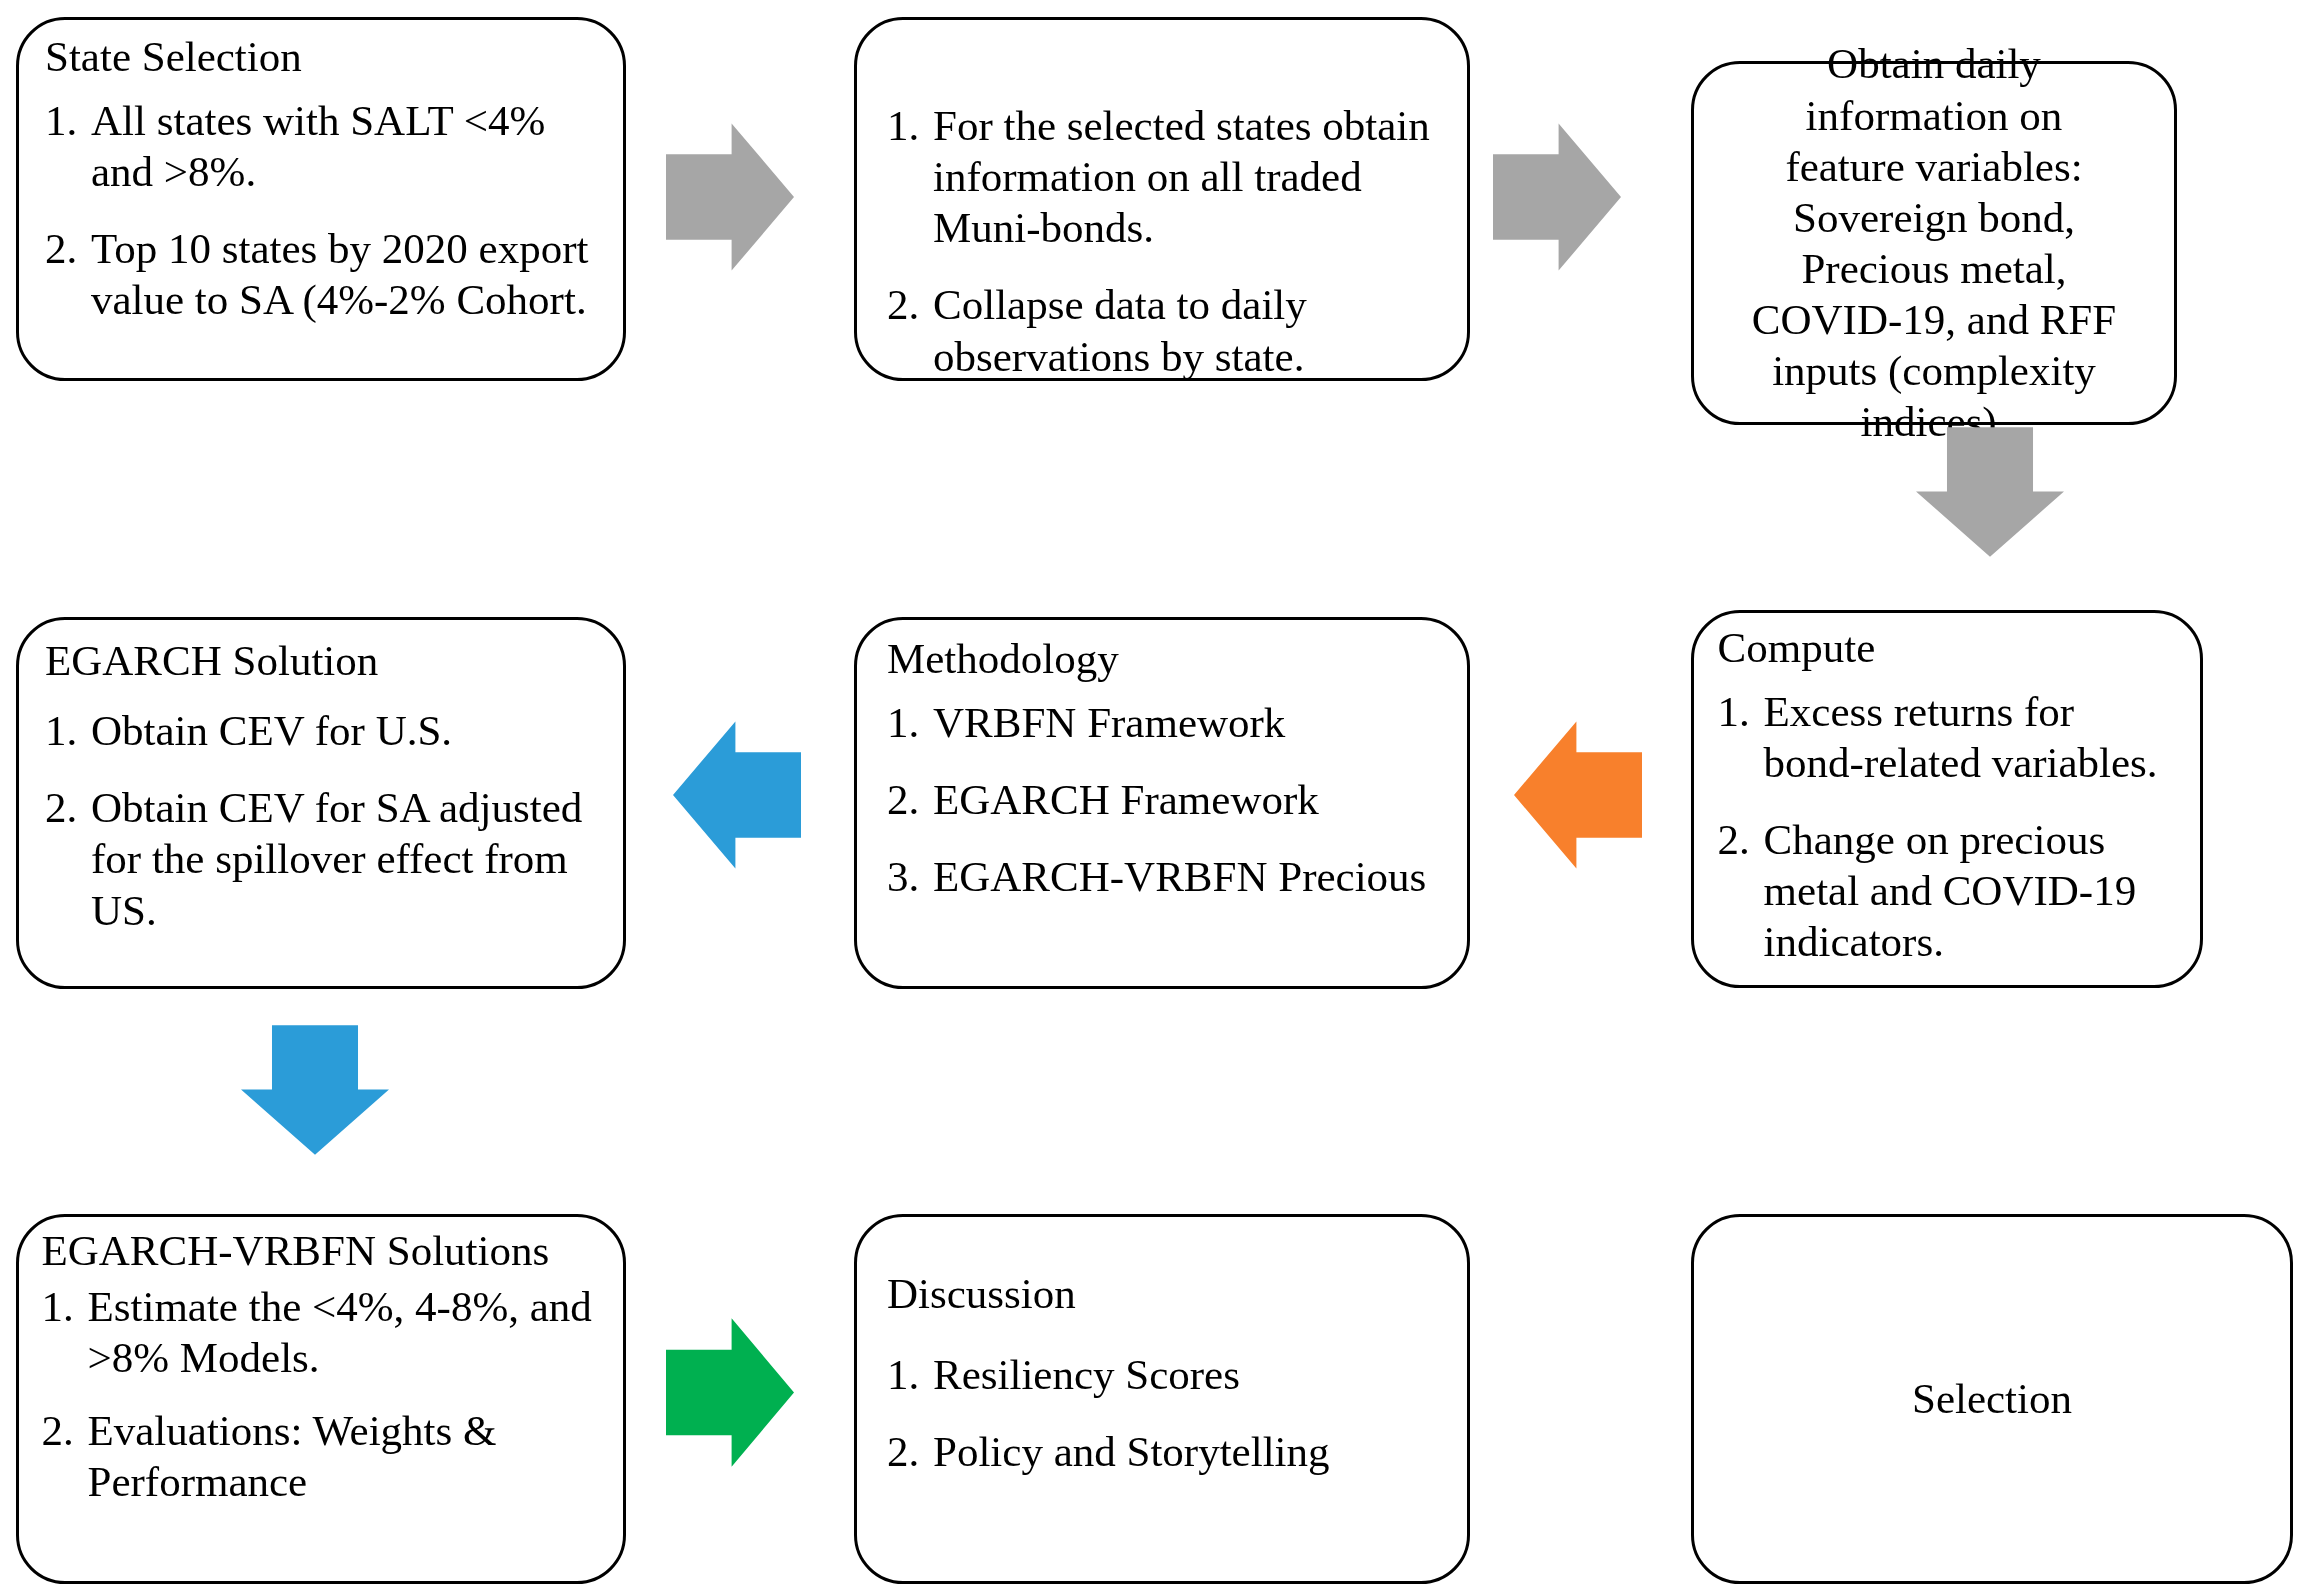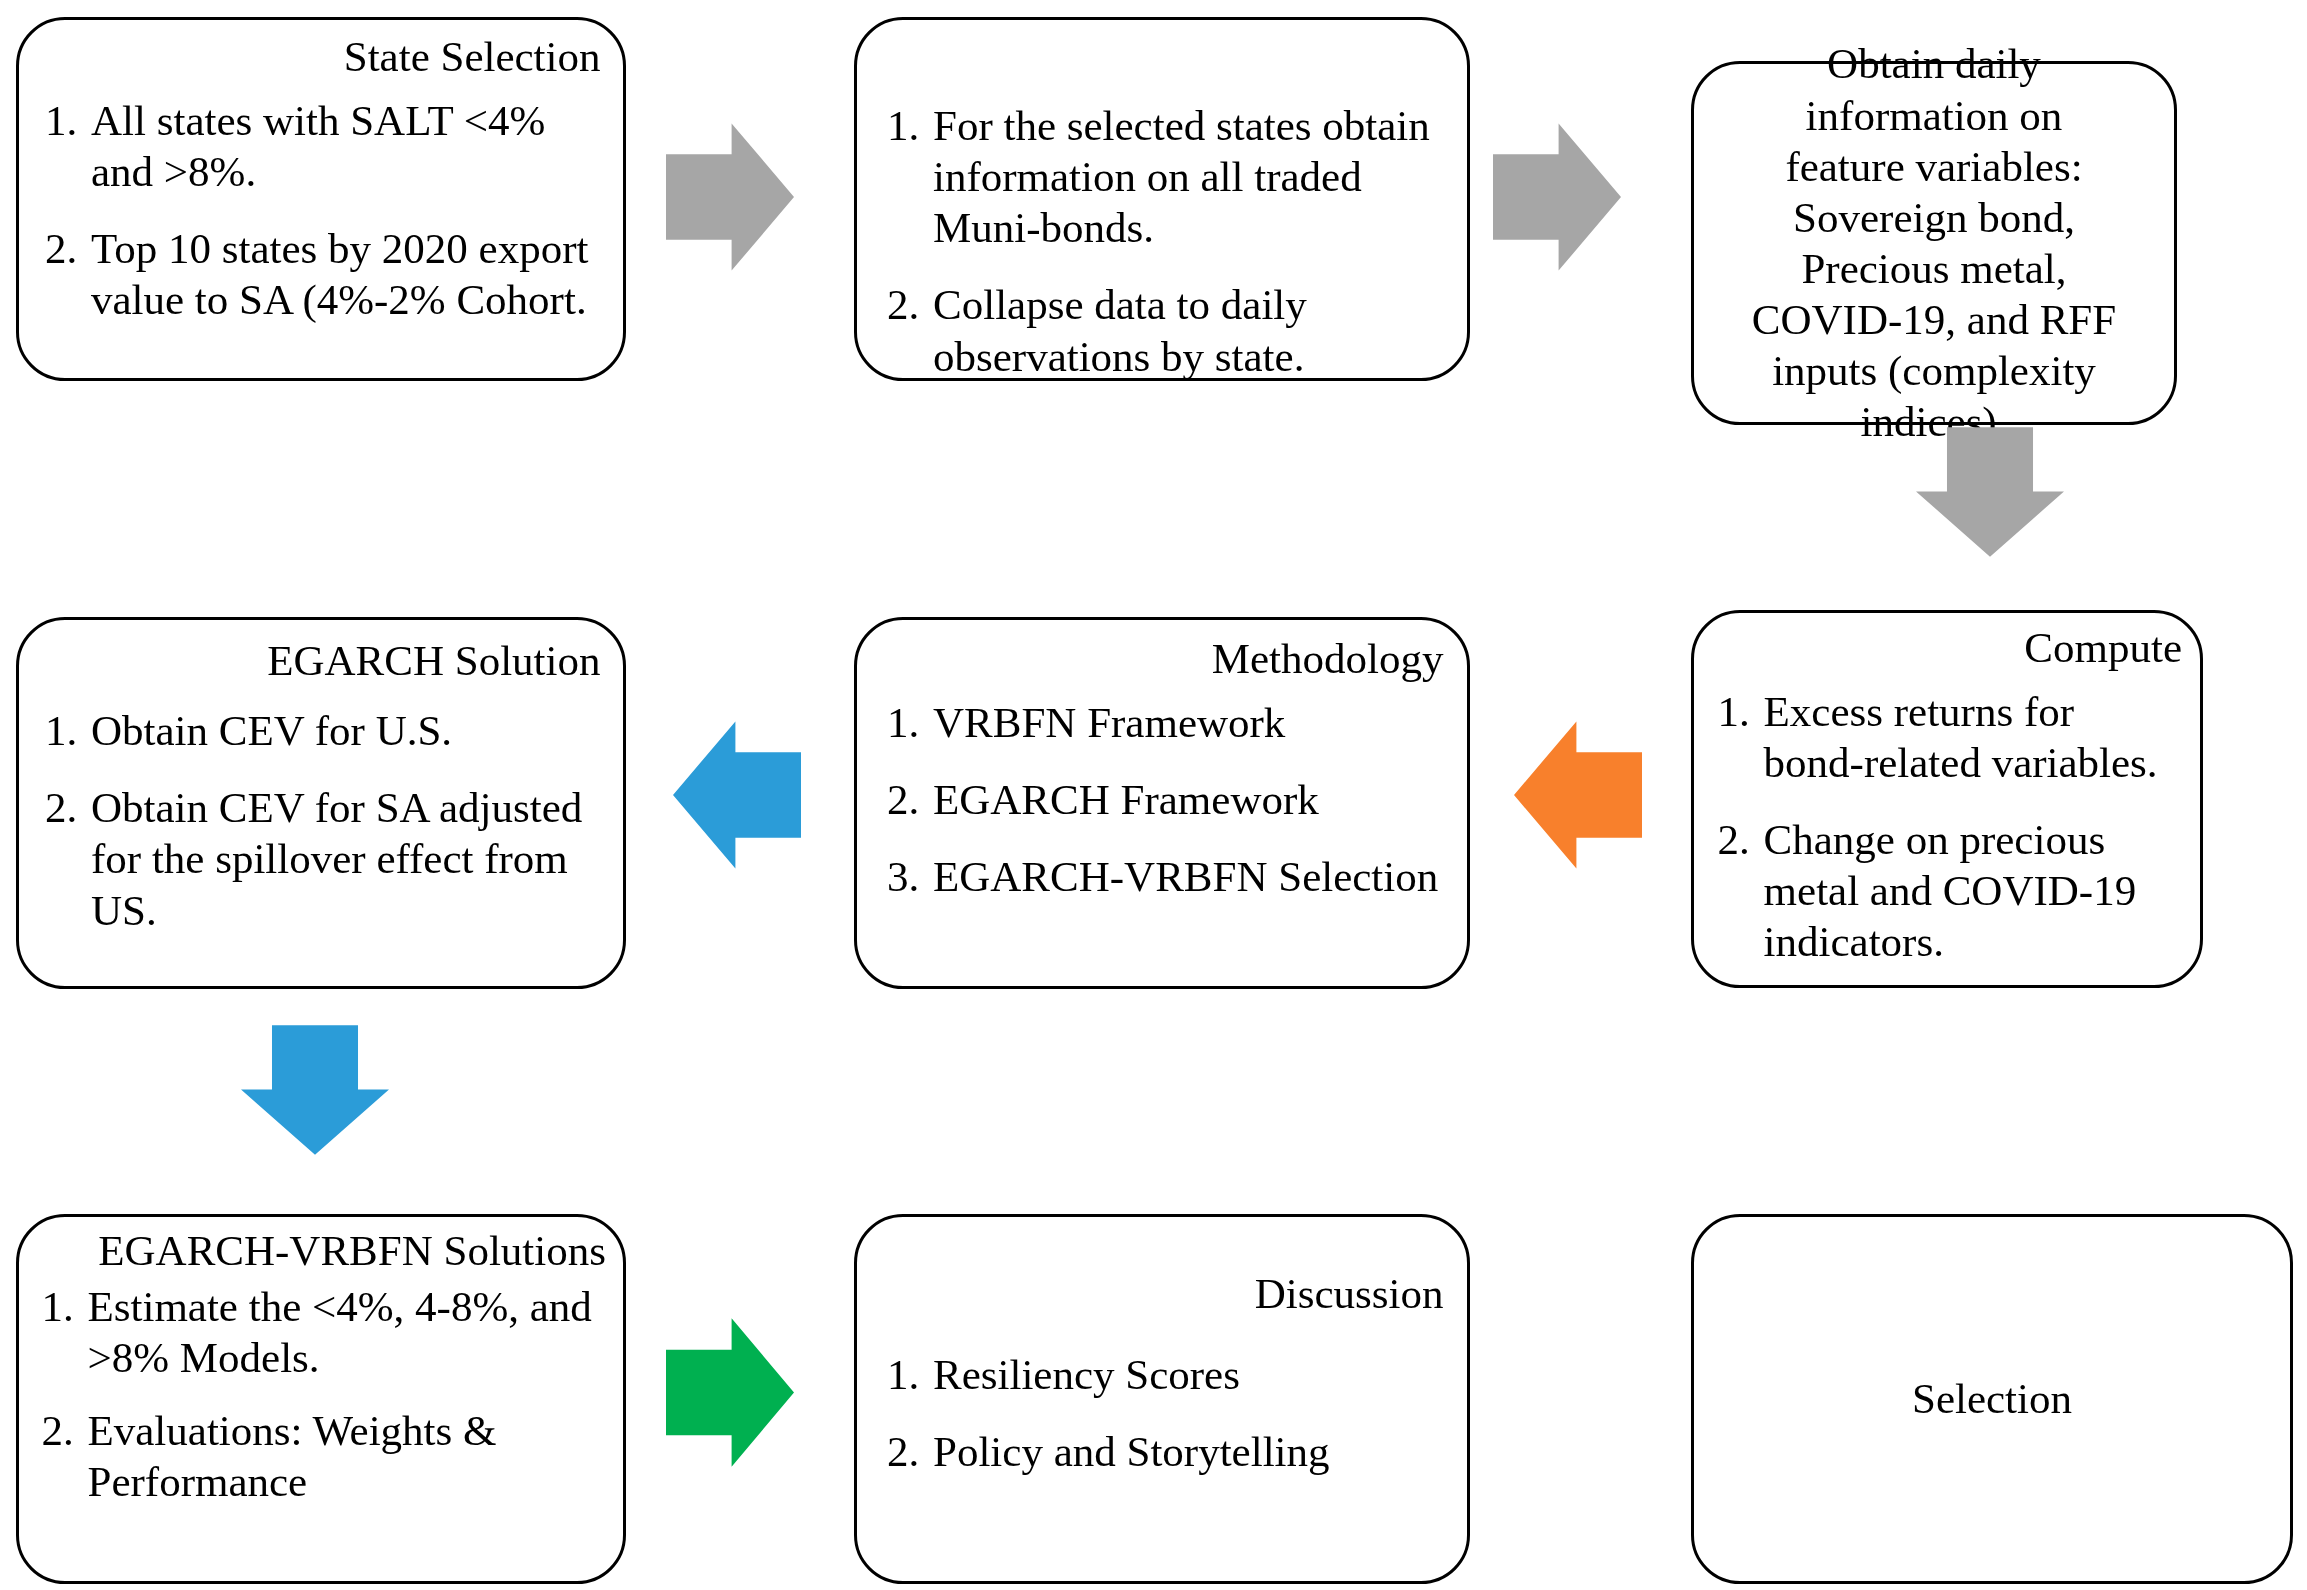--- a/index.html
+++ b/index.html
@@ -5,21 +5,21 @@
   html,body{margin:0;padding:0;background:#ffffff;}
   #canvas{
     position:relative;width:2307px;height:1590px;background:#ffffff;
     font-family:"Liberation Serif","DejaVu Serif",serif;color:#000000;
   }
   .box{
     position:absolute;border:3.2px solid #000000;border-radius:49px;
     box-sizing:border-box;background:#ffffff;
     font-size:43px;line-height:1.19;
   }
-  .title{text-align:right;}
+  .title{text-align:left;}
   .item{display:flex;align-items:flex-start;}
   .num{flex:0 0 46px;}
   .txt{flex:1;}
   .item + .item{margin-top:26px;}
   .title + .item{margin-top:13px;}
   .arrow{position:absolute;display:block;}
 
   
   #b1{left:16px;  top:17px;  width:610px;height:364px;padding:10.7px 22.5px 6.4px 26px;}
   #b2{left:854px;top:17px;  width:616px;height:364px;padding:80px 23.6px 6.4px 30px;}
@@ -97,21 +97,21 @@
     <div class="item">
       <span class="num">1.</span>
       <span class="txt">VRBFN Framework</span>
     </div>
     <div class="item">
       <span class="num">2.</span>
       <span class="txt">EGARCH Framework</span>
     </div>
     <div class="item">
       <span class="num">3.</span>
-      <span class="txt">EGARCH-VRBFN Selection</span>
+      <span class="txt">EGARCH-VRBFN Precious</span>
     </div>
   </div>
 
   <div class="box" id="b6">
     <div class="title">Compute</div>
     <div class="item">
       <span class="num">1.</span>
       <span class="txt">Excess returns for bond-related variables.</span>
     </div>
     <div class="item">

